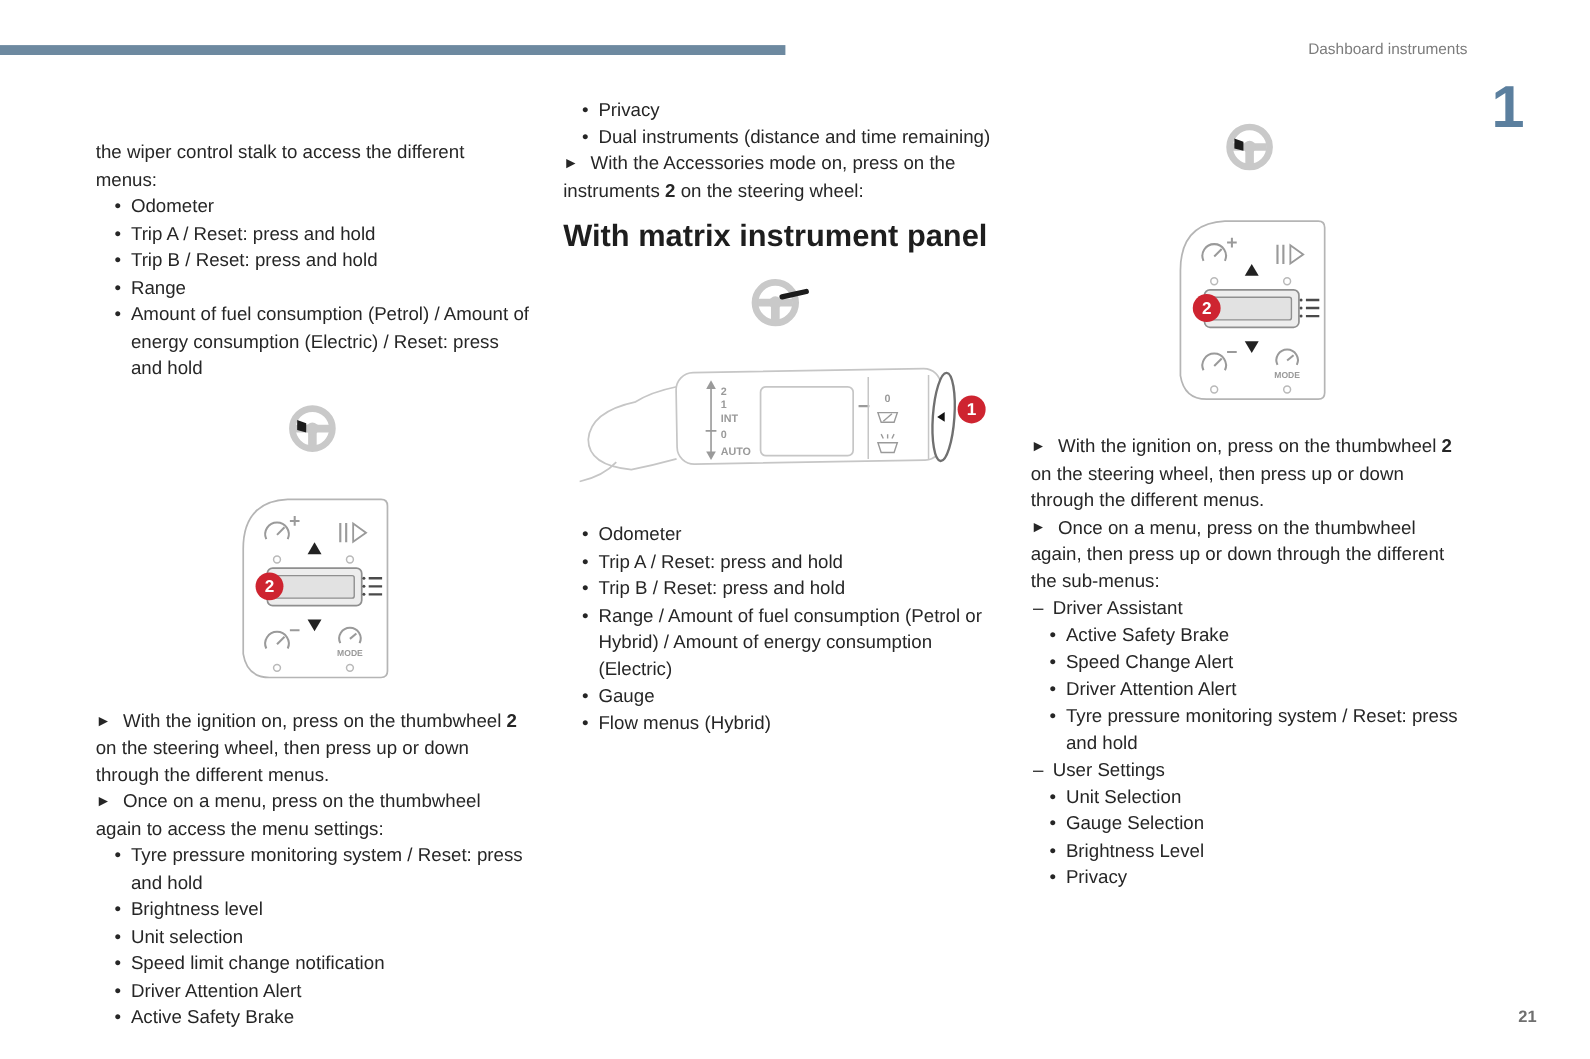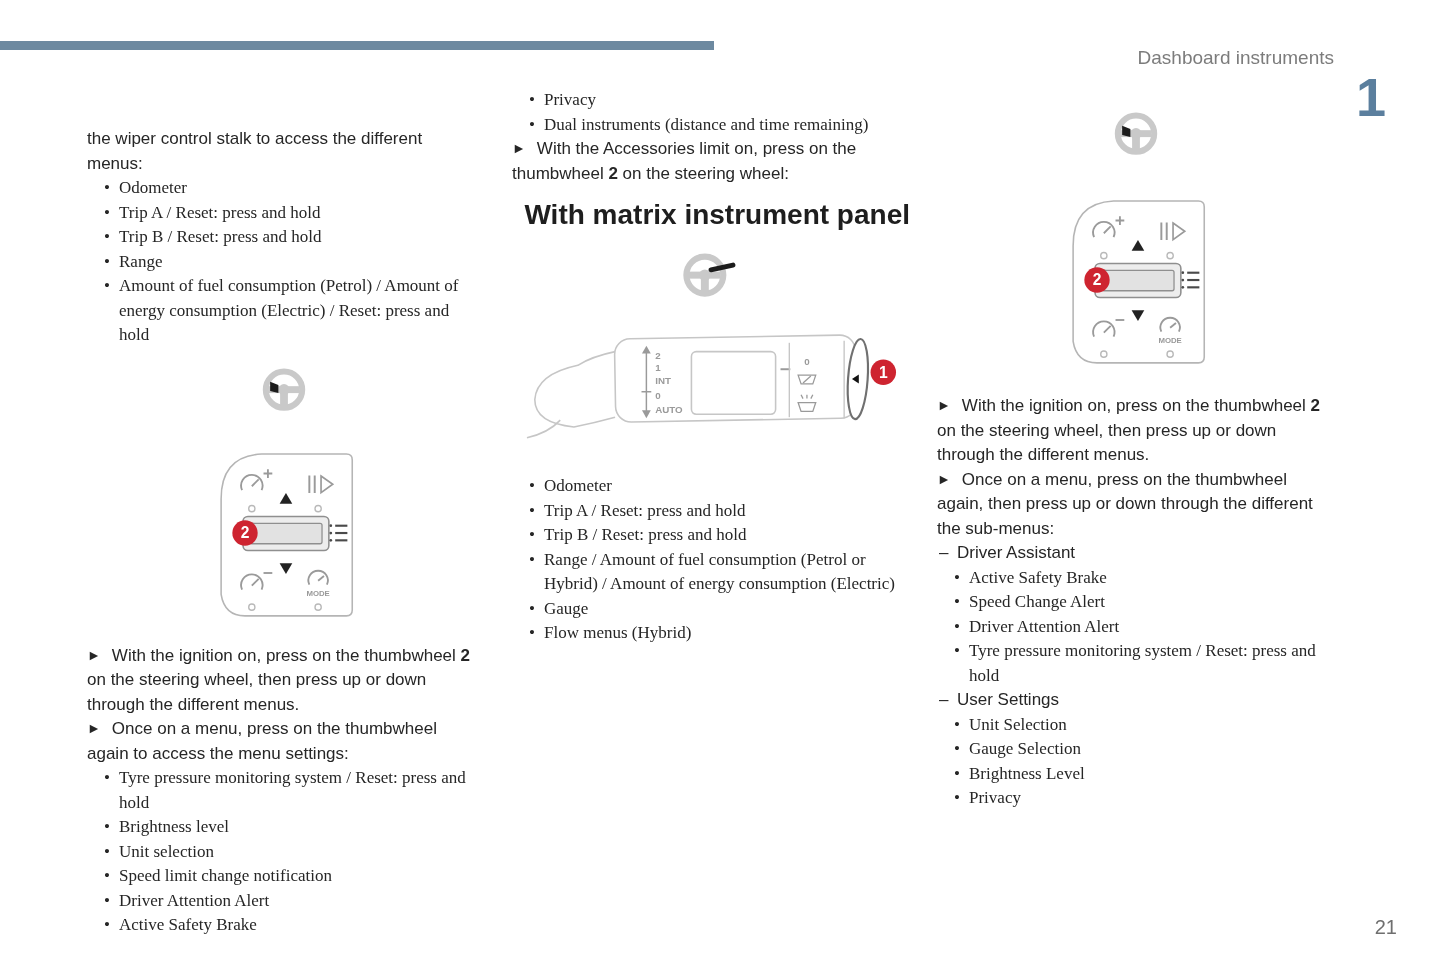--- a/index.html
+++ b/index.html
@@ -1,42 +1,42 @@
 <!DOCTYPE html>
 <html><head>
 <meta charset="utf-8">
 <style>
   html, body { margin:0; padding:0; }
   body {
     width:1445px; height:963px; background:#ffffff; overflow:hidden;
     font-family:"Liberation Sans", sans-serif; color:#262626; position:relative;
   }
   .topbar { position:absolute; left:0; top:41px; width:714px; height:9px; background:#6d89a0; }
-  .header-title { position:absolute; top:47px; right:111px; font-size:19px; color:#7c7c7c; }
+  .header-title { position:absolute; top:36px; right:111px; font-size:14px; color:#7c7c7c; }
   .chapter-num { position:absolute; left:1356px; top:70px; font-size:54px; line-height:1;
                  font-weight:bold; color:#5b7f9e; }
-  .page-num { position:absolute; right:48px; top:916px; font-size:20px; font-weight:normal; color:#6f6f6f; }
+  .page-num { position:absolute; right:48px; top:916px; font-size:15px; font-weight:bold; color:#6f6f6f; }
 
   .col { position:absolute; font-size:17px; line-height:24.5px; }
   .col-left  { left:87px;  top:88px;  width:394px;margin-top:39px; }
   .col-mid   { left:512px; top:88px;  width:398px; }
   .col-right { left:937px; top:104px; width:398px; }
 
   p.step, p.para { margin:0; }
   .pointer { display:inline-block; margin-right:11px; font-size:14px; transform:translateY(-1px); }
   b { font-weight:bold; }
 
-  ul.bullets { list-style:none; margin:0; padding:0;font-family:Liberation Serif, serif; }
+  ul.bullets { list-style:none; margin:0; padding:0; }
   ul.bullets > li { padding-left:32px; position:relative; }
   ul.bullets > li::before { content:"\2022"; position:absolute; left:17px; top:0; }
 
   .dash-item { padding-left:20px; position:relative; }
   .dash-item::before { content:"\2013"; position:absolute; left:2px; }
 
-  .h2 { font-size:28px; font-weight:bold; line-height:33px; margin:12px 0 0 0; color:#1e1e1e;text-align:right; }
+  .h2 { font-size:28px; font-weight:bold; line-height:33px; margin:12px 0 0 0; color:#1e1e1e; }
 
   .figure { text-align:center; }
   .col-left  .fig-wheel { margin-top:20px; }
   .col-left  .fig-panel { margin-top:28px; margin-bottom:16px; }
   .col-mid   .fig-wheel { margin-top:22px; }
   .col-mid   .fig-stalk { margin-top:12px; margin-bottom:26px; }
   .col-right .fig-wheel { margin-top:8px; }
   .col-right .fig-panel { margin-top:30px; margin-bottom:18px; }
 
   svg text { font-family:"Liberation Sans", sans-serif; }
@@ -131,21 +131,21 @@
     </ul>
   </div>
 
   <div class="col col-mid">
     <ul class="bullets">
       <li>Privacy</li>
       <li>Dual instruments (distance and time remaining)</li>
     </ul>
 
     <p class="step">
-      <span class="pointer">►</span><span>With the Accessories limit on, press on the thumbwheel </span><b>2</b><span> on the steering wheel:</span>
+      <span class="pointer">►</span><span>With the Accessories mode on, press on the instruments </span><b>2</b><span> on the steering wheel:</span>
     </p>
 
 
     <h2 class="h2">With matrix instrument panel</h2>
 
     <div class="figure fig-wheel">
       <svg viewBox="0 0 66 52" width="58" height="46">
         <circle cx="26" cy="25" r="21" fill="none" stroke="#c9c9c9" stroke-width="7"></circle>
         <path d="M 8 25 H 44" stroke="#c9c9c9" stroke-width="8"></path>
         <path d="M 26 28 V 44" stroke="#c9c9c9" stroke-width="9"></path>

